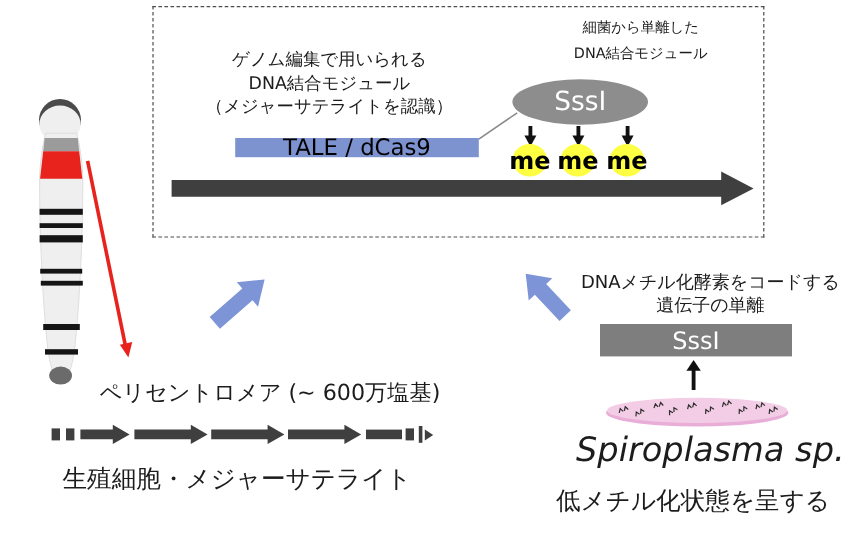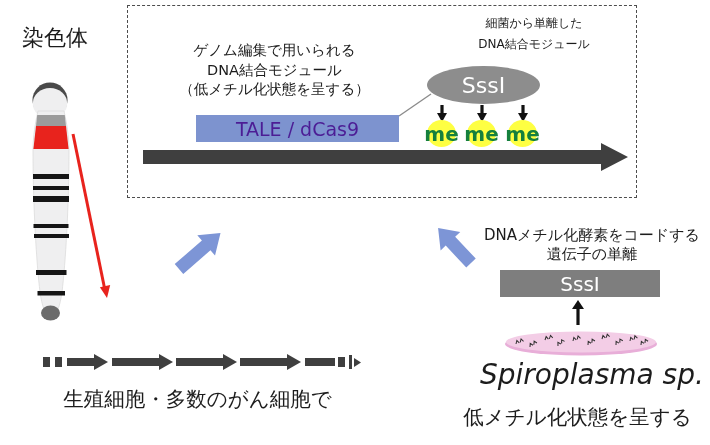--- a/index.html
+++ b/index.html
@@ -7,38 +7,38 @@
     position:relative;width:710px;height:445px;background:#ffffff;overflow:hidden;
     font-family:"DejaVu Sans","Liberation Sans",sans-serif;color:#1c1c1c;
   }
   #shapes{position:absolute;left:0;top:0;}
   .txt{position:absolute;text-align:center;white-space:nowrap;line-height:1.3;}
   .dashed-box{
     position:absolute;left:127px;top:5px;width:508px;height:191px;
     border:1.5px dashed #4d4d4d;background:transparent;
   }
   .tale-box{
-    position:absolute;left:196px;top:115px;width:203px;height:27px;
-    background:#7d93cf;color:#4c1d95;display:flex;align-items:center;justify-content:center;
+    position:absolute;left:196px;top:115px;width:203px;height:16px;
+    background:#7d93cf;color:#000000;display:flex;align-items:center;justify-content:center;
     font-size:19px;
   }
   .sssi-ellipse{
     position:absolute;left:427px;top:66px;width:113px;height:38px;border-radius:50%;
     background:#8d8d8d;color:#fff;display:flex;align-items:center;justify-content:center;
     font-size:22px;
   }
   .sssi-rect{
     position:absolute;left:500px;top:270px;width:160px;height:27px;
     background:#7e7e7e;color:#fff;display:flex;align-items:center;justify-content:center;
     font-size:20px;
   }
   .me{
     position:absolute;top:120px;width:29px;height:27px;border-radius:50%;
     background:#feff42;display:flex;align-items:center;justify-content:center;
-    font-size:20px;font-weight:600;color:#15803d;overflow:visible;
+    font-size:20px;font-weight:600;color:#000000;overflow:visible;
   }
   .me1{left:427px;} .me2{left:467px;} .me3{left:508px;}
   .t-title{left:7px;top:24px;width:96px;font-size:22px;line-height:28px;}
   .t-module{left:167px;top:41px;width:215px;font-size:14.5px;line-height:19.5px;}
   .t-enzyme{left:444px;top:13px;width:180px;font-size:12px;line-height:21px;}
   .t-satellite{left:183px;top:170px;width:405px;font-size:22px;}
   .t-pericen{left:55px;top:316px;width:340px;font-size:18.5px;}
   .t-capleft{left:25px;top:386px;width:345px;font-size:20.5px;line-height:26px;}
   .t-gene{left:472px;top:226px;width:240px;font-size:15px;line-height:18.5px;}
   .t-species{left:480px;top:357px;width:205px;font-size:28px;font-style:italic;}
@@ -149,27 +149,26 @@
         <g transform="translate(641,345) rotate(-28)">
             <path d="M0,0 L2,-3 L3.5,0 M4.5,0 L6.5,-3 L8,0"></path>
           </g>
       </g>
     </g>
   </svg>
 
   <div class="dashed-box"></div>
 
   <div class="txt t-title">
-    <div>染色体</div>
   </div>
 
   <div class="txt t-module">
     <div>ゲノム編集で用いられる</div>
     <div>DNA結合モジュール</div>
-    <div>（低メチル化状態を呈する）</div>
+    <div>（メジャーサテライトを認識）</div>
   </div>
 
   <div class="txt t-enzyme">
     <div>細菌から単離した</div>
     <div>DNA結合モジュール</div>
   </div>
 
   <div class="tale-box">
     <span>TALE / dCas9</span>
   </div>
@@ -182,23 +181,24 @@
     <span>me</span>
   </div>
   <div class="me me2">
     <span>me</span>
   </div>
   <div class="me me3">
     <span>me</span>
   </div>
 
 
+  <div class="txt t-pericen">ペリセントロメア (~ 600万塩基)</div>
 
   <div class="txt t-capleft">
-    <div>生殖細胞・多数のがん細胞で</div>
+    <div>生殖細胞・メジャーサテライト</div>
   </div>
 
   <div class="txt t-gene">
     <div>DNAメチル化酵素をコードする</div>
     <div>遺伝子の単離</div>
   </div>
 
   <div class="sssi-rect">
     <span>SssI</span>
   </div>

